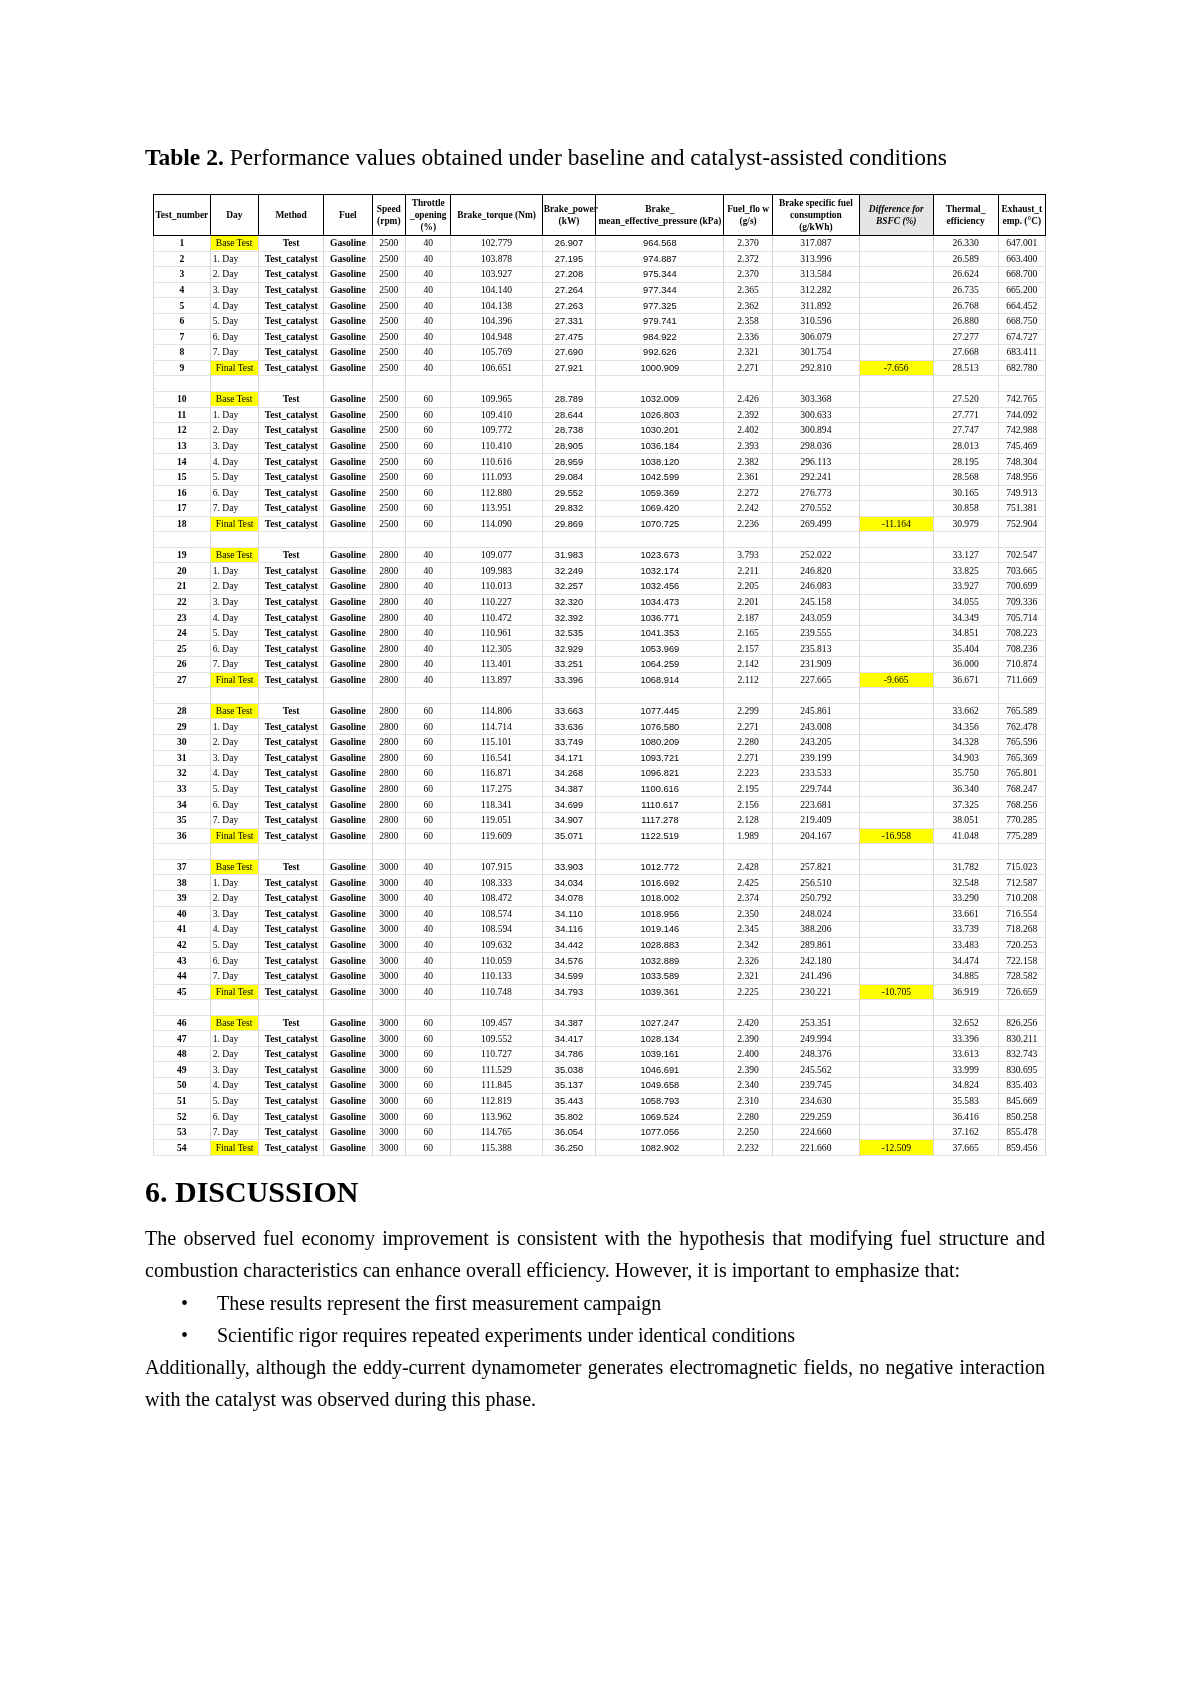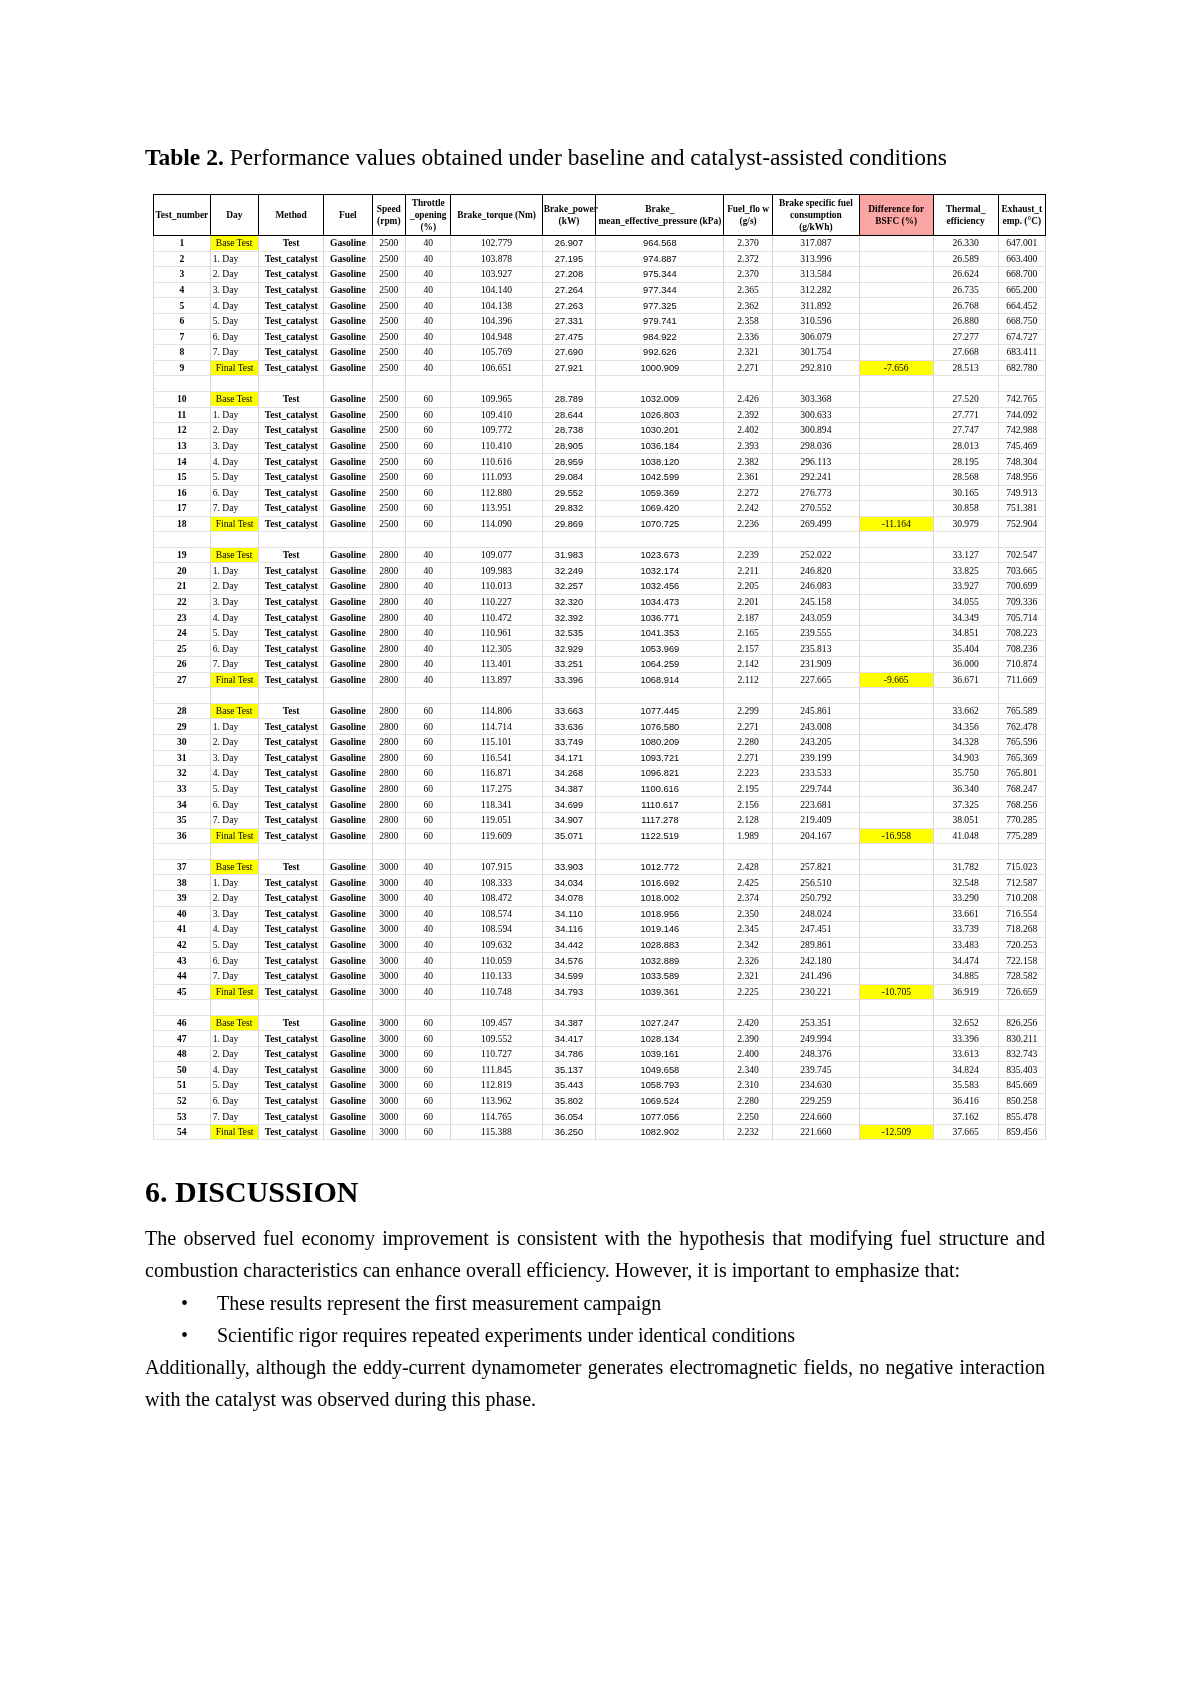--- a/index.html
+++ b/index.html
@@ -13,21 +13,21 @@
     .tbl-wrap { position: absolute; left: 153px; top: 194px; width: 893px; }
     table.perf {
       border-collapse: collapse; width: 893px; table-layout: fixed;
       font-family: "Liberation Serif", serif; font-size: 9.6px;
     }
     table.perf th {
       font-weight: bold; border: 1.3px solid #000; height: 40px; padding: 0 1px;
       line-height: 12px; text-align: center; vertical-align: middle; background: #fff;
       font-size: 9.4px;
     }
-    table.perf th.hl { background: #fca5a5; }
+    table.perf th.hl { background: #e5e5e5; font-style: italic; }
     table.perf td {
       border-left: 1px solid #d6d6d6; border-right: 1px solid #d6d6d6;
       border-bottom: 1px solid #e2e2e2;
       height: 14.6px; padding: 0; text-align: center; vertical-align: middle;
       white-space: nowrap; line-height: 14px;
     }
     table.perf tr.first td { border-top: 1.3px solid #000; }
     table.perf td.num { font-weight: bold; }
     table.perf td.bold { font-weight: bold; }
     table.perf td.sans { font-family: "Liberation Sans", sans-serif; font-size: 9.3px; }
@@ -416,21 +416,21 @@
           <tr>
             <td class="num">19</td>
             <td class="day hlday"><span>Base Test</span></td>
             <td class="bold">Test</td>
             <td class="bold">Gasoline</td>
             <td>2800</td>
             <td>40</td>
             <td>109.077</td>
             <td class="sans">31.983</td>
             <td class="sans">1023.673</td>
-            <td>2.239</td>
+            <td>3.793</td>
             <td>252.022</td>
             <td></td>
             <td>33.127</td>
             <td>702.547</td>
           </tr>
           <tr>
             <td class="num">20</td>
             <td class="day">1. Day</td>
             <td class="bold">Test_catalyst</td>
             <td class="bold">Gasoline</td>
@@ -801,21 +801,21 @@
             <td class="num">41</td>
             <td class="day">4. Day</td>
             <td class="bold">Test_catalyst</td>
             <td class="bold">Gasoline</td>
             <td>3000</td>
             <td>40</td>
             <td>108.594</td>
             <td class="sans">34.116</td>
             <td class="sans">1019.146</td>
             <td>2.345</td>
-            <td>247.451</td>
+            <td>388.206</td>
             <td></td>
             <td>33.739</td>
             <td>718.268</td>
           </tr>
           <tr>
             <td class="num">42</td>
             <td class="day">5. Day</td>
             <td class="bold">Test_catalyst</td>
             <td class="bold">Gasoline</td>
             <td>3000</td>
@@ -933,20 +933,36 @@
             <td>3000</td>
             <td>60</td>
             <td>110.727</td>
             <td class="sans">34.786</td>
             <td class="sans">1039.161</td>
             <td>2.400</td>
             <td>248.376</td>
             <td></td>
             <td>33.613</td>
             <td>832.743</td>
+          </tr>
+          <tr>
+            <td class="num">49</td>
+            <td class="day">3. Day</td>
+            <td class="bold">Test_catalyst</td>
+            <td class="bold">Gasoline</td>
+            <td>3000</td>
+            <td>60</td>
+            <td>111.529</td>
+            <td class="sans">35.038</td>
+            <td class="sans">1046.691</td>
+            <td>2.390</td>
+            <td>245.562</td>
+            <td></td>
+            <td>33.999</td>
+            <td>830.695</td>
           </tr>
           <tr>
             <td class="num">50</td>
             <td class="day">4. Day</td>
             <td class="bold">Test_catalyst</td>
             <td class="bold">Gasoline</td>
             <td>3000</td>
             <td>60</td>
             <td>111.845</td>
             <td class="sans">35.137</td>

